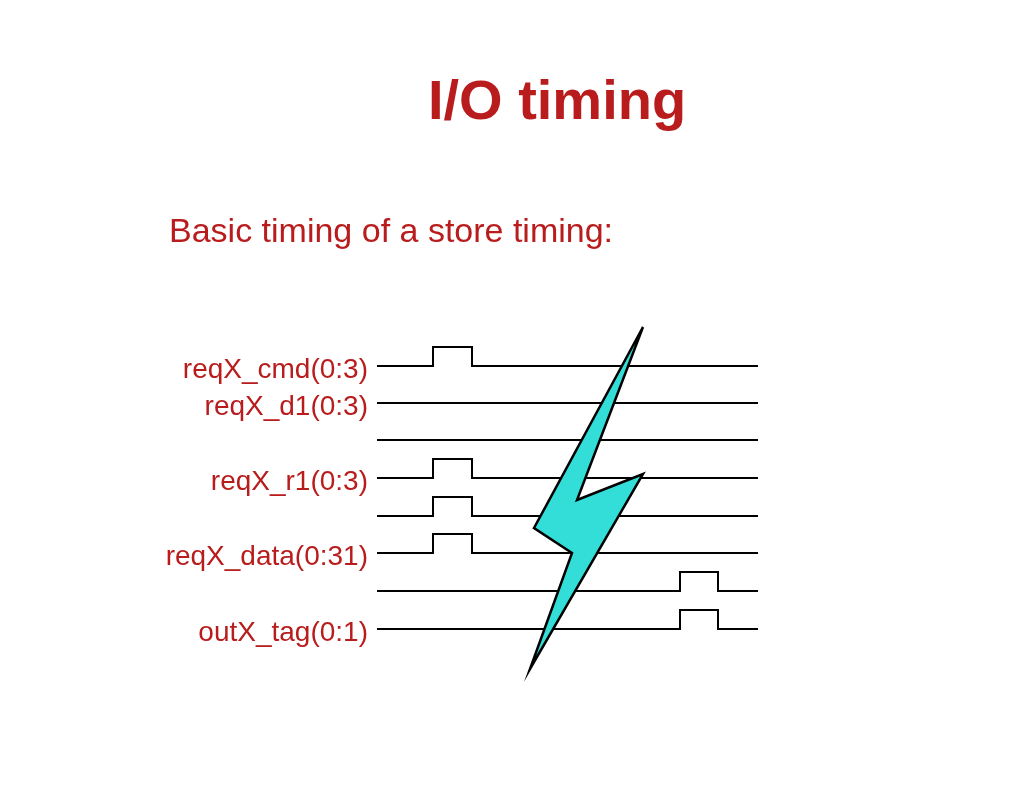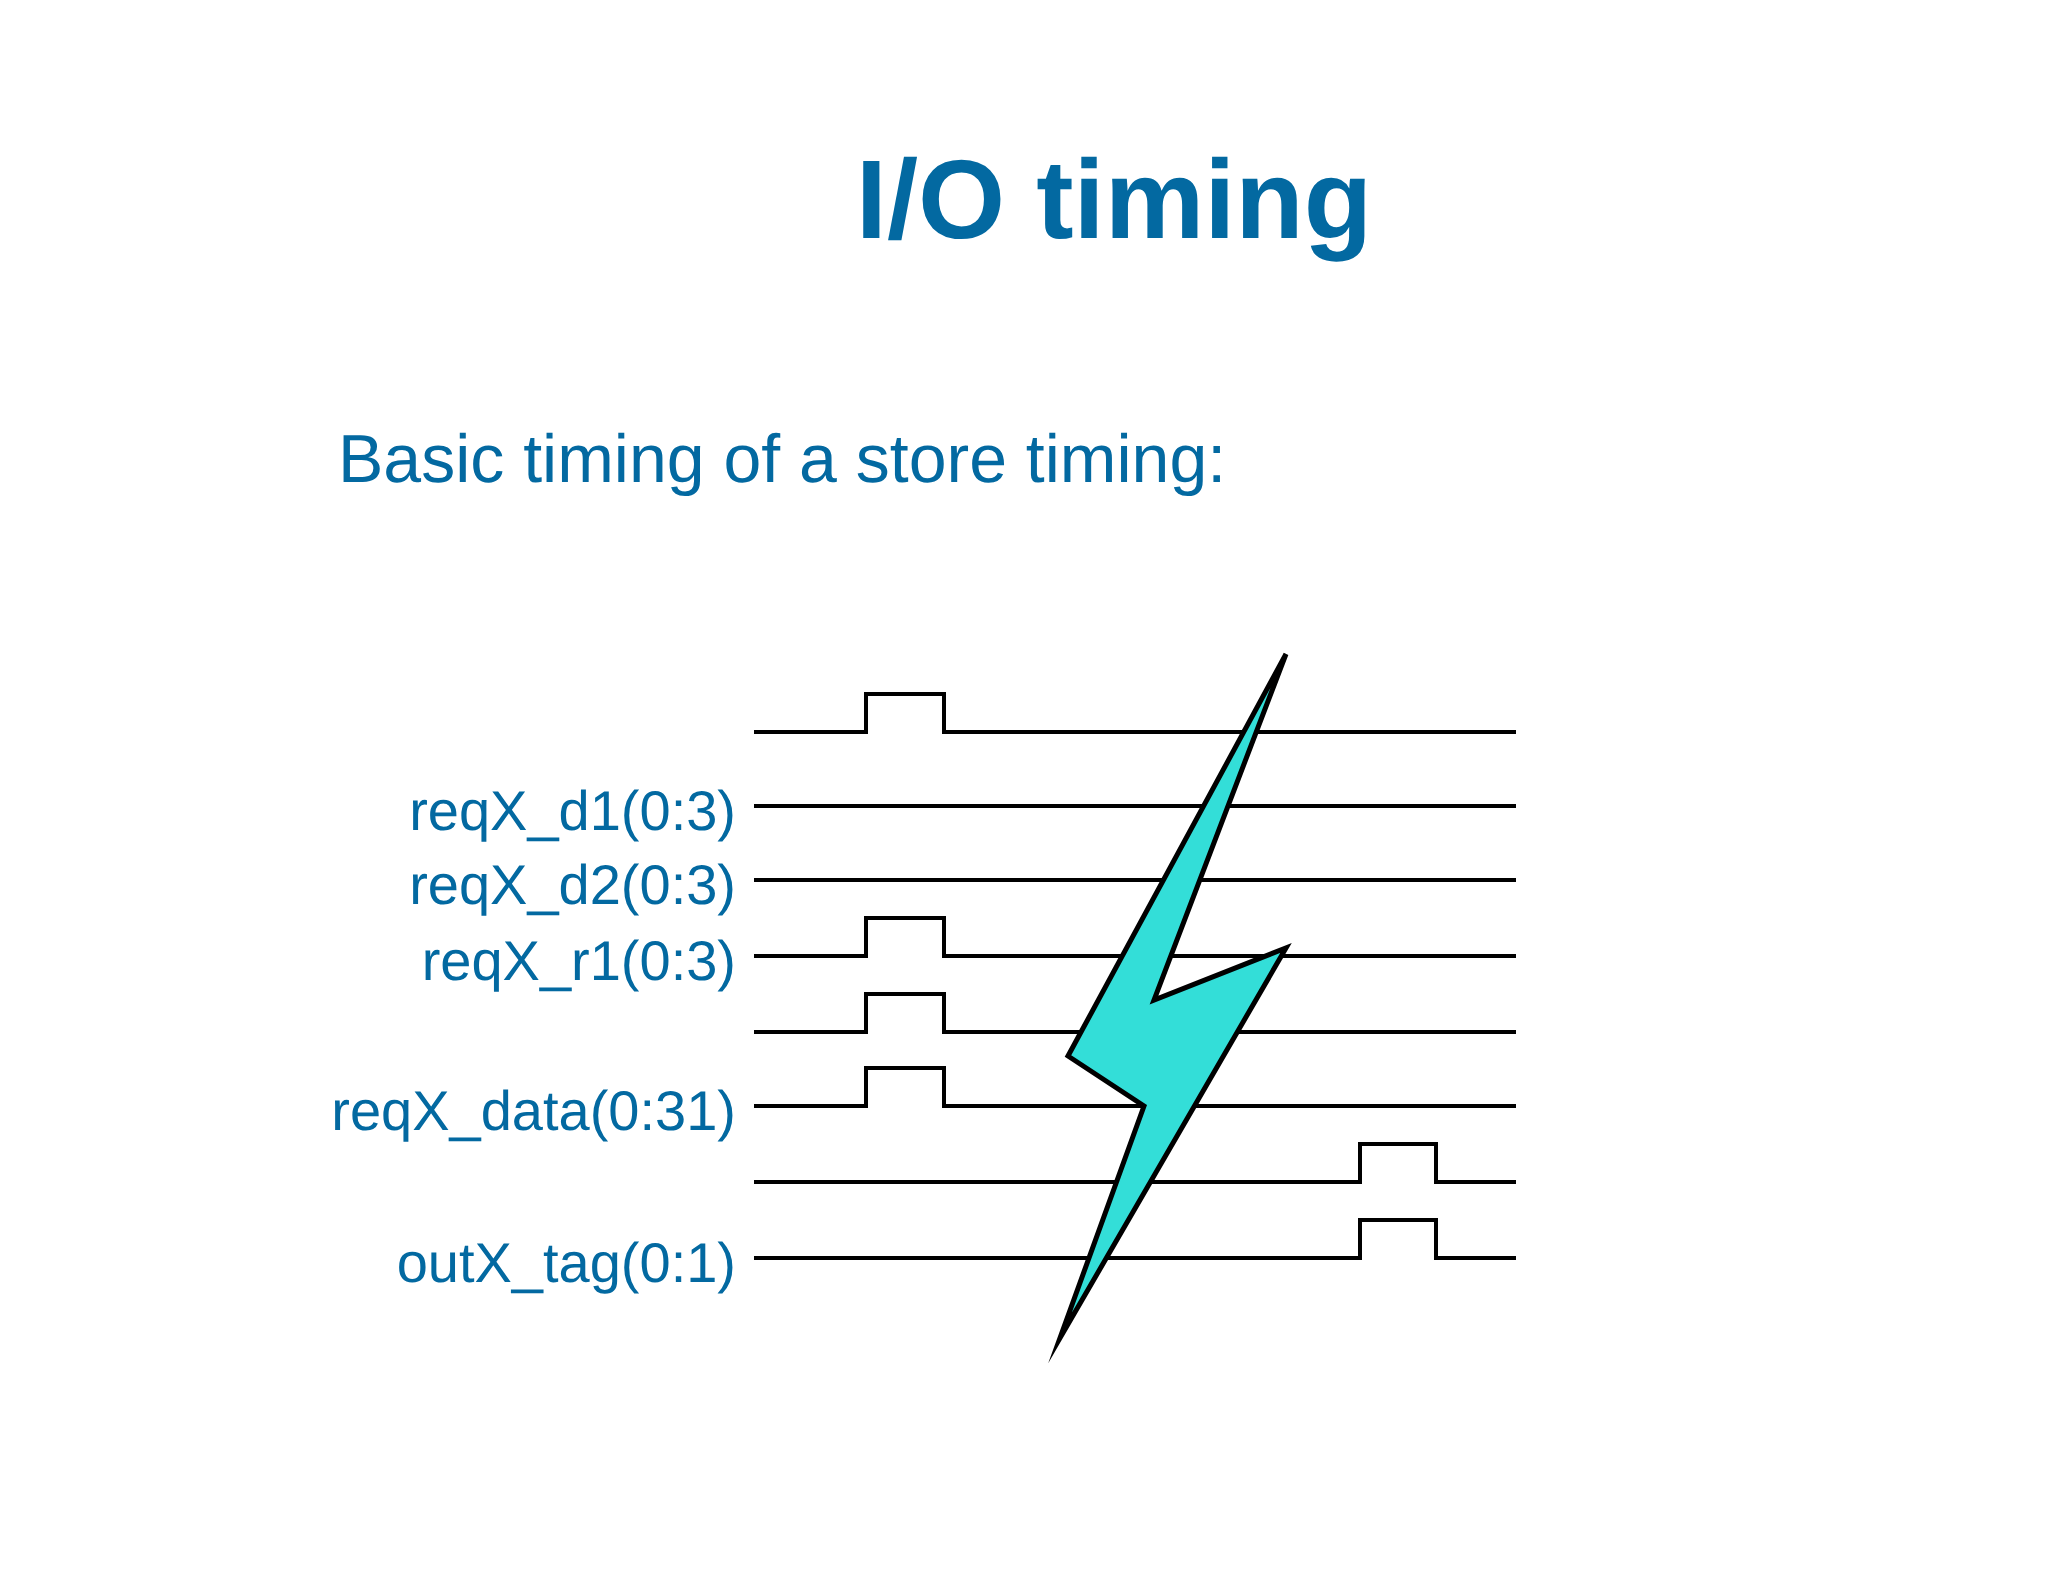--- a/index.html
+++ b/index.html
@@ -7,21 +7,21 @@
     padding: 0;
     background: #ffffff;
   }
   .slide {
     position: relative;
     width: 1024px;
     height: 791px;
     background: #ffffff;
     overflow: hidden;
     font-family: "Liberation Sans", sans-serif;
-    color: #0369a1;
+    color: #b91c1c;
   }
   .slide-title {
     position: absolute;
     left: 90px;
     top: 68px;
     width: 934px;
     text-align: center;
     font-size: 56px;
     font-weight: bold;
     letter-spacing: 0px;
@@ -67,19 +67,19 @@
       <path d="M 377 403 H 758" fill="none" stroke="#000000" stroke-width="2"></path>
       <path d="M 377 440 H 758" fill="none" stroke="#000000" stroke-width="2"></path>
       <path d="M 377 478 H 433 V 459 H 472 V 478 H 758" fill="none" stroke="#000000" stroke-width="2"></path>
       <path d="M 377 516 H 433 V 497 H 472 V 516 H 758" fill="none" stroke="#000000" stroke-width="2"></path>
       <path d="M 377 553 H 433 V 534 H 472 V 553 H 758" fill="none" stroke="#000000" stroke-width="2"></path>
       <path d="M 377 591 H 680 V 572 H 718 V 591 H 758" fill="none" stroke="#000000" stroke-width="2"></path>
       <path d="M 377 629 H 680 V 610 H 718 V 629 H 758" fill="none" stroke="#000000" stroke-width="2"></path>
       <polygon points="643,327 577,500 643,474 530,669 572,553 534,528" fill="#33DED8" stroke="#000000" stroke-width="2.5" stroke-linejoin="miter" stroke-miterlimit="12"></polygon>
     </svg>
 
+  <div class="signal-label" style="top: 355px;">reqX_cmd(0:3)</div>
   <div class="signal-label" style="top: 392px; margin-left: 11px;">reqX_d1(0:3)</div>
-  <div class="signal-label" style="top: 429px;">reqX_d2(0:3)</div>
   <div class="signal-label" style="top: 467px;">reqX_r1(0:3)</div>
   <div class="signal-label" style="top: 542px;">reqX_data(0:31)</div>
   <div class="signal-label" style="top: 618px; text-align: center;">outX_tag(0:1)</div>
 
 </div>
 
 </body></html>

